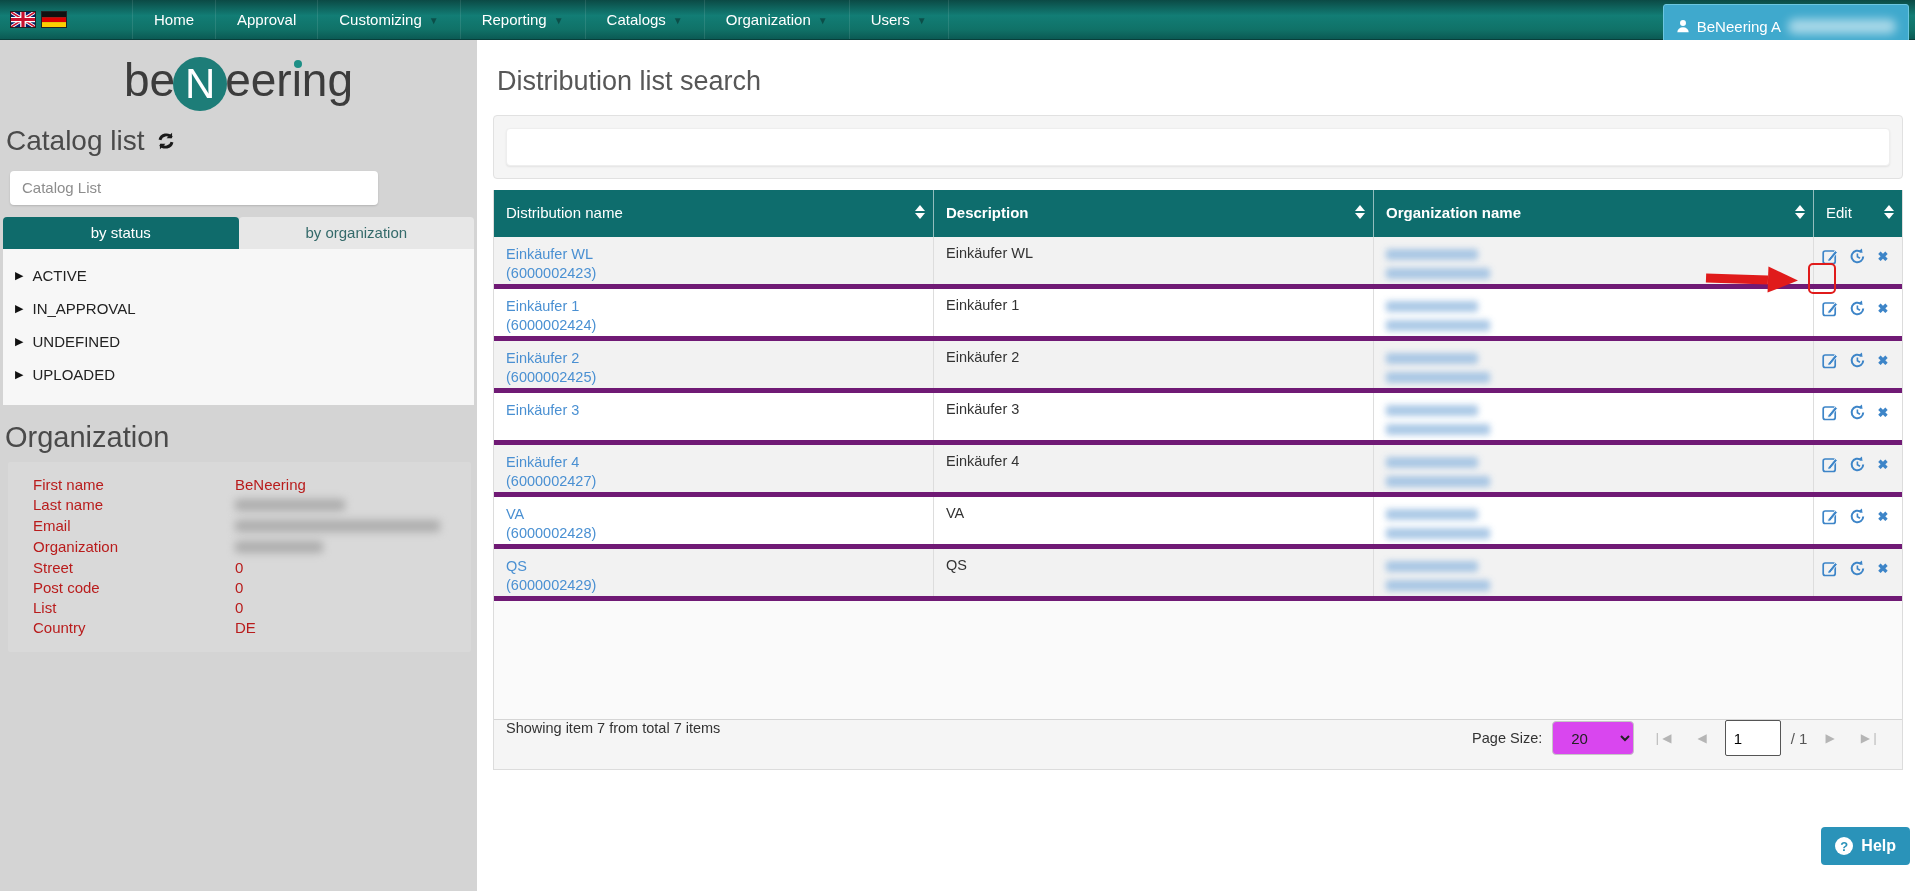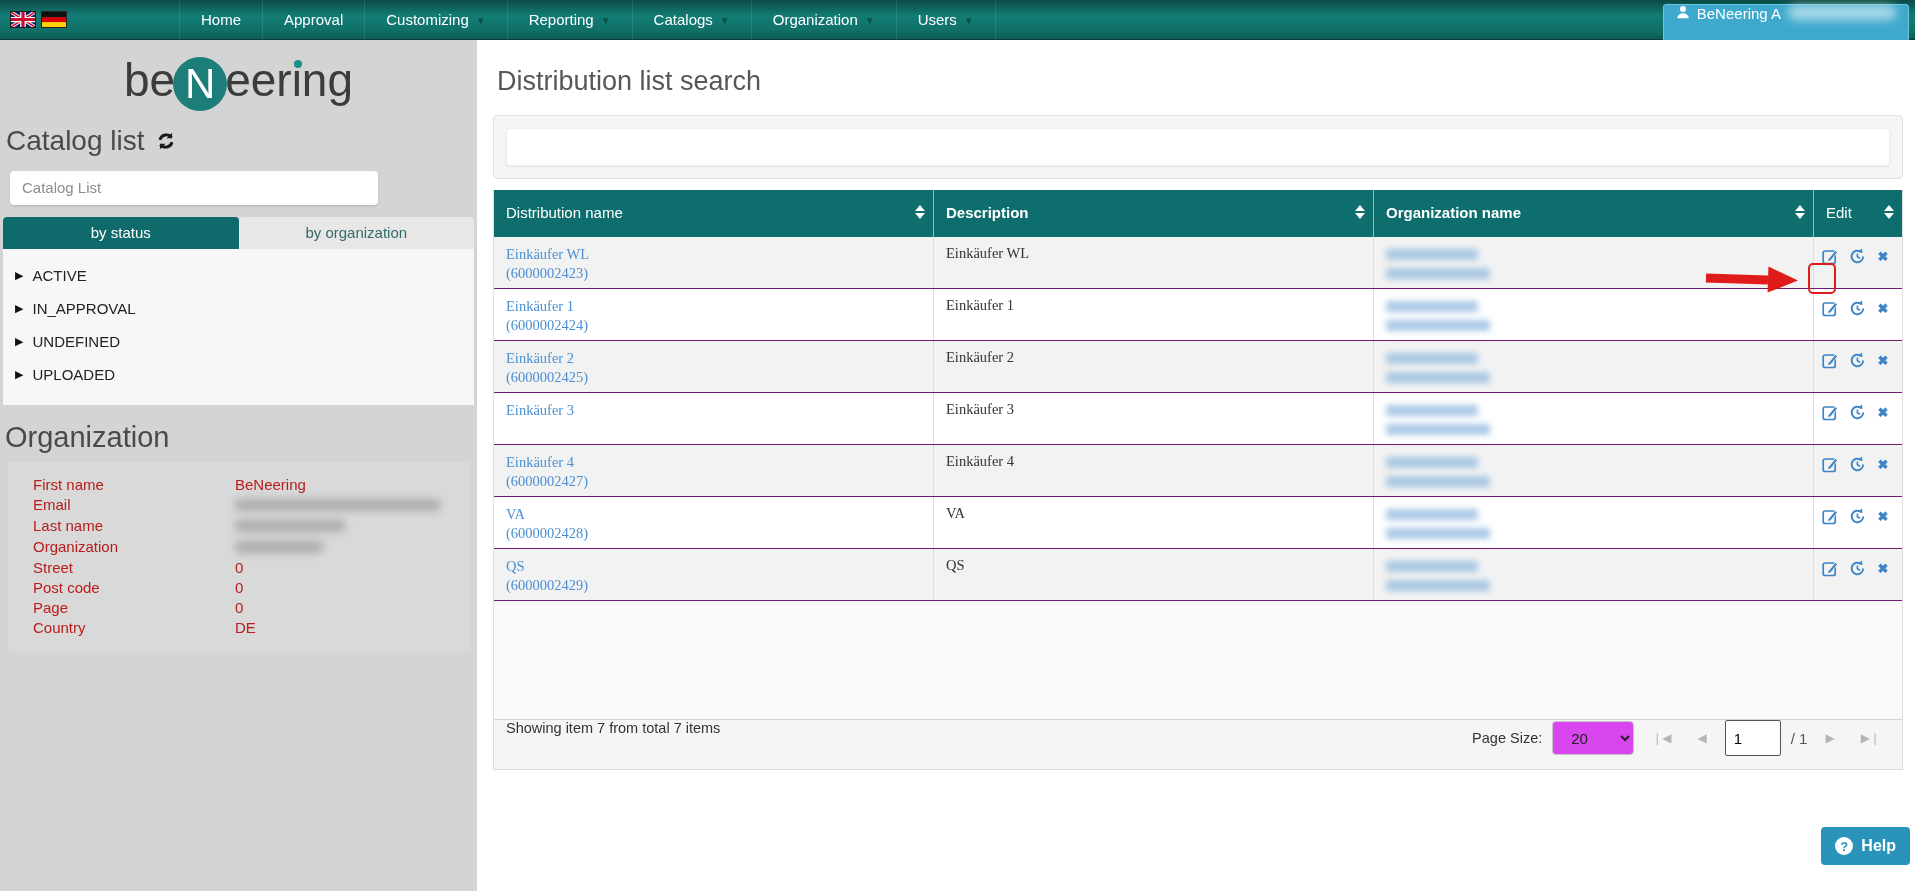--- a/index.html
+++ b/index.html
@@ -11,33 +11,33 @@
 
   
   .topnav {
     position:absolute; left:0; top:0; width:1915px; height:40px;
     background:linear-gradient(180deg,#0b4a45 0%,#127d75 40%,#107268 75%,#0b5a54 100%);
     border-bottom:1px solid #083f3b;
     display:flex; align-items:center; color:#fff;
   }
   .flags { display:flex; gap:5px; margin-left:10px; }
   .flag { width:26px; height:17px; border:1px solid #222; display:block; cursor:pointer; }
-  .nav-items { display:flex; height:100%; margin-left:112px; }
+  .nav-items { display:flex; height:100%; margin-left:65px; }
   .nav-item {
     display:flex; align-items:center; height:100%; padding:0 21px;
     font-size:15px; color:#fff; cursor:pointer; white-space:nowrap;
     border-left:1px solid rgba(255,255,255,0.10);
   }
   .nav-item:last-child { border-right:1px solid rgba(255,255,255,0.10); }
   .nav-caret { margin-left:7px; font-size:10px; color:rgba(0,0,0,0.35); transform:translateY(1px); }
 
   .user-btn {
     position:absolute; right:6px; top:4px; height:44px;
     background:#3fa9cd; border:1px solid #6cc6e0; border-radius:3px;
-    display:flex; padding:0 12px; gap:7px;
+    display:flex; align-items:center; padding:0 12px; gap:7px;
     color:#fff; font-size:15px; cursor:pointer;
   }
   .user-blur { width:108px; height:15px; border-radius:7px;
     background:rgba(255,255,255,0.55); filter:blur(5px); }
 
   
   .sidebar {
     position:absolute; left:0; top:40px; width:477px; height:851px;
     background:#d4d4d4;
   }
@@ -91,21 +91,21 @@
   .g-hcell { position:relative; color:#fff; font-size:15px; padding:14px 26px 0 12px;
     border-right:1px solid rgba(255,255,255,0.55); cursor:pointer; }
   .g-hcell:last-child { border-right:none; }
   .g-hcell.bold { font-weight:bold; }
   .sort-ic { position:absolute; right:8px; top:15px; display:flex; flex-direction:column; gap:2px; }
   .sort-ic i { display:block; width:0; height:0; border-left:5px solid transparent; border-right:5px solid transparent; }
   .sort-ic .up { border-bottom:6px solid #fff; }
   .sort-ic .dn { border-top:6px solid #fff; }
   .c1 { width:440px; } .c2 { width:440px; } .c3 { width:440px; } .c4 { flex:1; }
 
-  .g-row { display:flex; height:52px; border-bottom:1px solid #701a75;font-family:Liberation Serif, serif; }
+  .g-row { display:flex; height:52px; border-bottom:5px solid #701a75; }
   .g-row.odd { background:#f2f2f2; } .g-row.even { background:#ffffff; }
   .g-cell { padding:8px 12px 0 12px; border-right:1px solid #dddddd; font-size:14.5px; color:#333; overflow:hidden; }
   .g-cell:last-child { border-right:none; }
   .g-cell a { color:#4a90d2; text-decoration:none; display:block; line-height:19px; cursor:pointer; }
   .org-blur { display:block; height:11px; border-radius:2px; background:#9cbfe2;
     filter:blur(3px); opacity:0.85; margin:4px 0 8px 0; }
   .edit-cell { display:flex; gap:10px; padding-top:11px; padding-left:8px; }
   .act-ic { width:17px; height:17px; color:#3d85c8; cursor:pointer; display:inline-flex;
     align-items:center; justify-content:center; font-size:13px; font-weight:bold; }
   .g-filler { flex:1; background:#fafafa; }
@@ -243,46 +243,46 @@
 </div>
 
   <div class="org-h1">Organization</div>
   <div class="org-panel" id="org-panel">
   <div class="org-row">
     <span class="lbl">First name</span>
     <span class="val">BeNeering</span>
   </div>
 
   <div class="org-row">
+    <span class="lbl">Last name</span>
+    <span class="val"><span class="val-blur" style="width: 110px;"></span></span>
+  </div>
+
+  <div class="org-row">
     <span class="lbl">Email</span>
     <span class="val"><span class="val-blur" style="width: 205px;"></span></span>
   </div>
 
   <div class="org-row">
-    <span class="lbl">Last name</span>
-    <span class="val"><span class="val-blur" style="width: 110px;"></span></span>
-  </div>
-
-  <div class="org-row">
     <span class="lbl">Organization</span>
     <span class="val"><span class="val-blur" style="width: 88px;"></span></span>
   </div>
 
   <div class="org-row">
     <span class="lbl">Street</span>
     <span class="val">0</span>
   </div>
 
   <div class="org-row">
     <span class="lbl">Post code</span>
     <span class="val">0</span>
   </div>
 
   <div class="org-row">
-    <span class="lbl">Page</span>
+    <span class="lbl">List</span>
     <span class="val">0</span>
   </div>
 
   <div class="org-row">
     <span class="lbl">Country</span>
     <span class="val">DE</span>
   </div>
 </div>
 </div>
 

